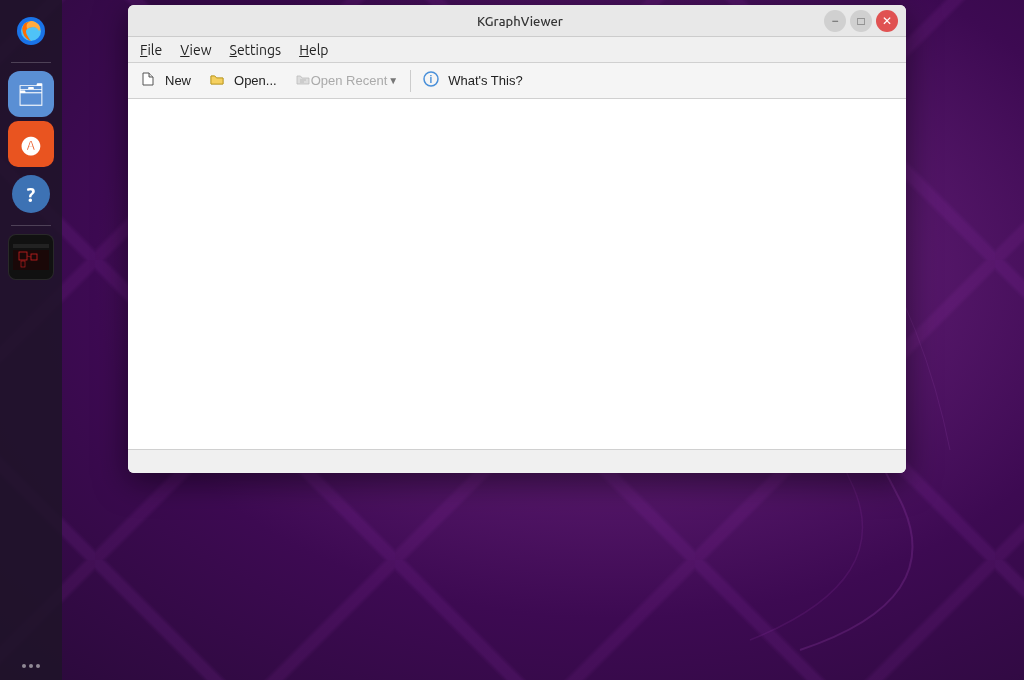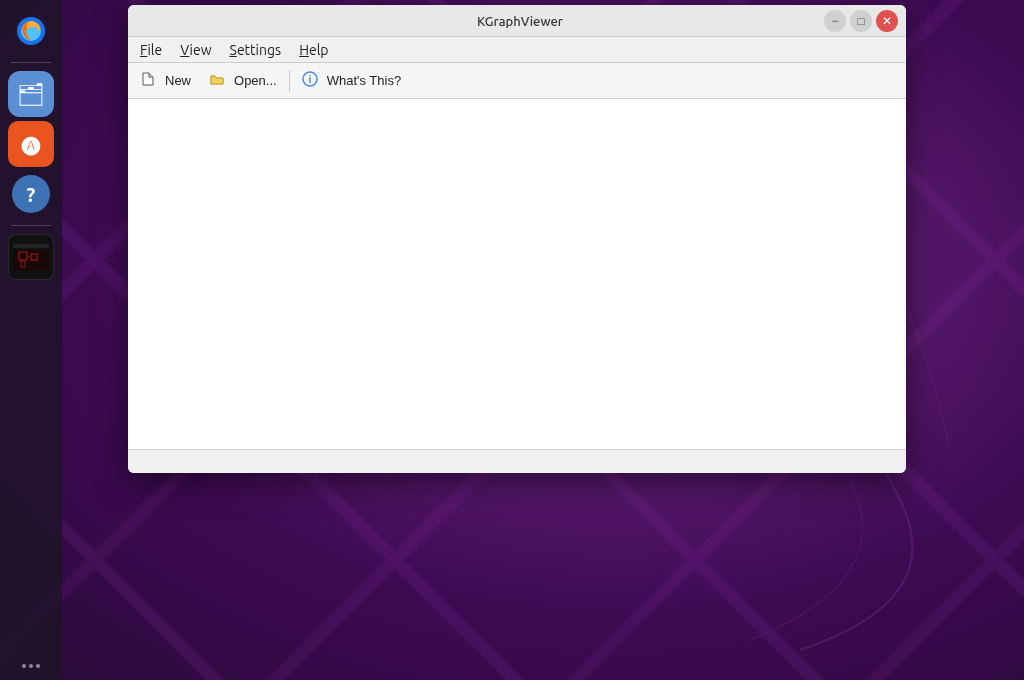--- a/index.html
+++ b/index.html
@@ -430,20 +430,31 @@
       <button class="toolbar-btn">
         <span class="btn-icon">
           <svg width="16" height="16" viewBox="0 0 16 16" xmlns="http://www.w3.org/2000/svg">
             <path d="M2 5 L2 13 L14 13 L14 7 L7 7 L5.5 5 Z" fill="#f5c842" stroke="#b8941a" stroke-width="0.8"></path>
             <path d="M2 5 L6 5 L7.5 7 L14 7 L14 13 L2 13 Z" fill="#f5d060" stroke="#b8941a" stroke-width="0.8"></path>
           </svg>
         </span>
         <span>Open...</span>
       </button>
 
+      <button class="toolbar-btn disabled open-recent-btn">
+        <span class="btn-icon">
+          <svg width="16" height="16" viewBox="0 0 16 16" xmlns="http://www.w3.org/2000/svg">
+            <path d="M2 5 L2 13 L14 13 L14 7 L7 7 L5.5 5 Z" fill="#ddd" stroke="#bbb" stroke-width="0.8"></path>
+            <path d="M5 9 L11 9" stroke="#bbb" stroke-width="1"></path>
+            <path d="M5 11 L9 11" stroke="#bbb" stroke-width="1"></path>
+          </svg>
+        </span>
+        <span>Open Recent</span>
+        <span class="open-recent-arrow">▼</span>
+      </button>
 
       <div class="toolbar-separator"></div>
 
       <button class="toolbar-btn">
         <span class="btn-icon">
           <svg width="16" height="16" viewBox="0 0 16 16" xmlns="http://www.w3.org/2000/svg">
             <circle cx="8" cy="8" r="7" fill="none" stroke="#4a90d9" stroke-width="1.5"></circle>
             <text x="8" y="12" text-anchor="middle" font-size="10" font-weight="bold" fill="#4a90d9">i</text>
           </svg>
         </span>

